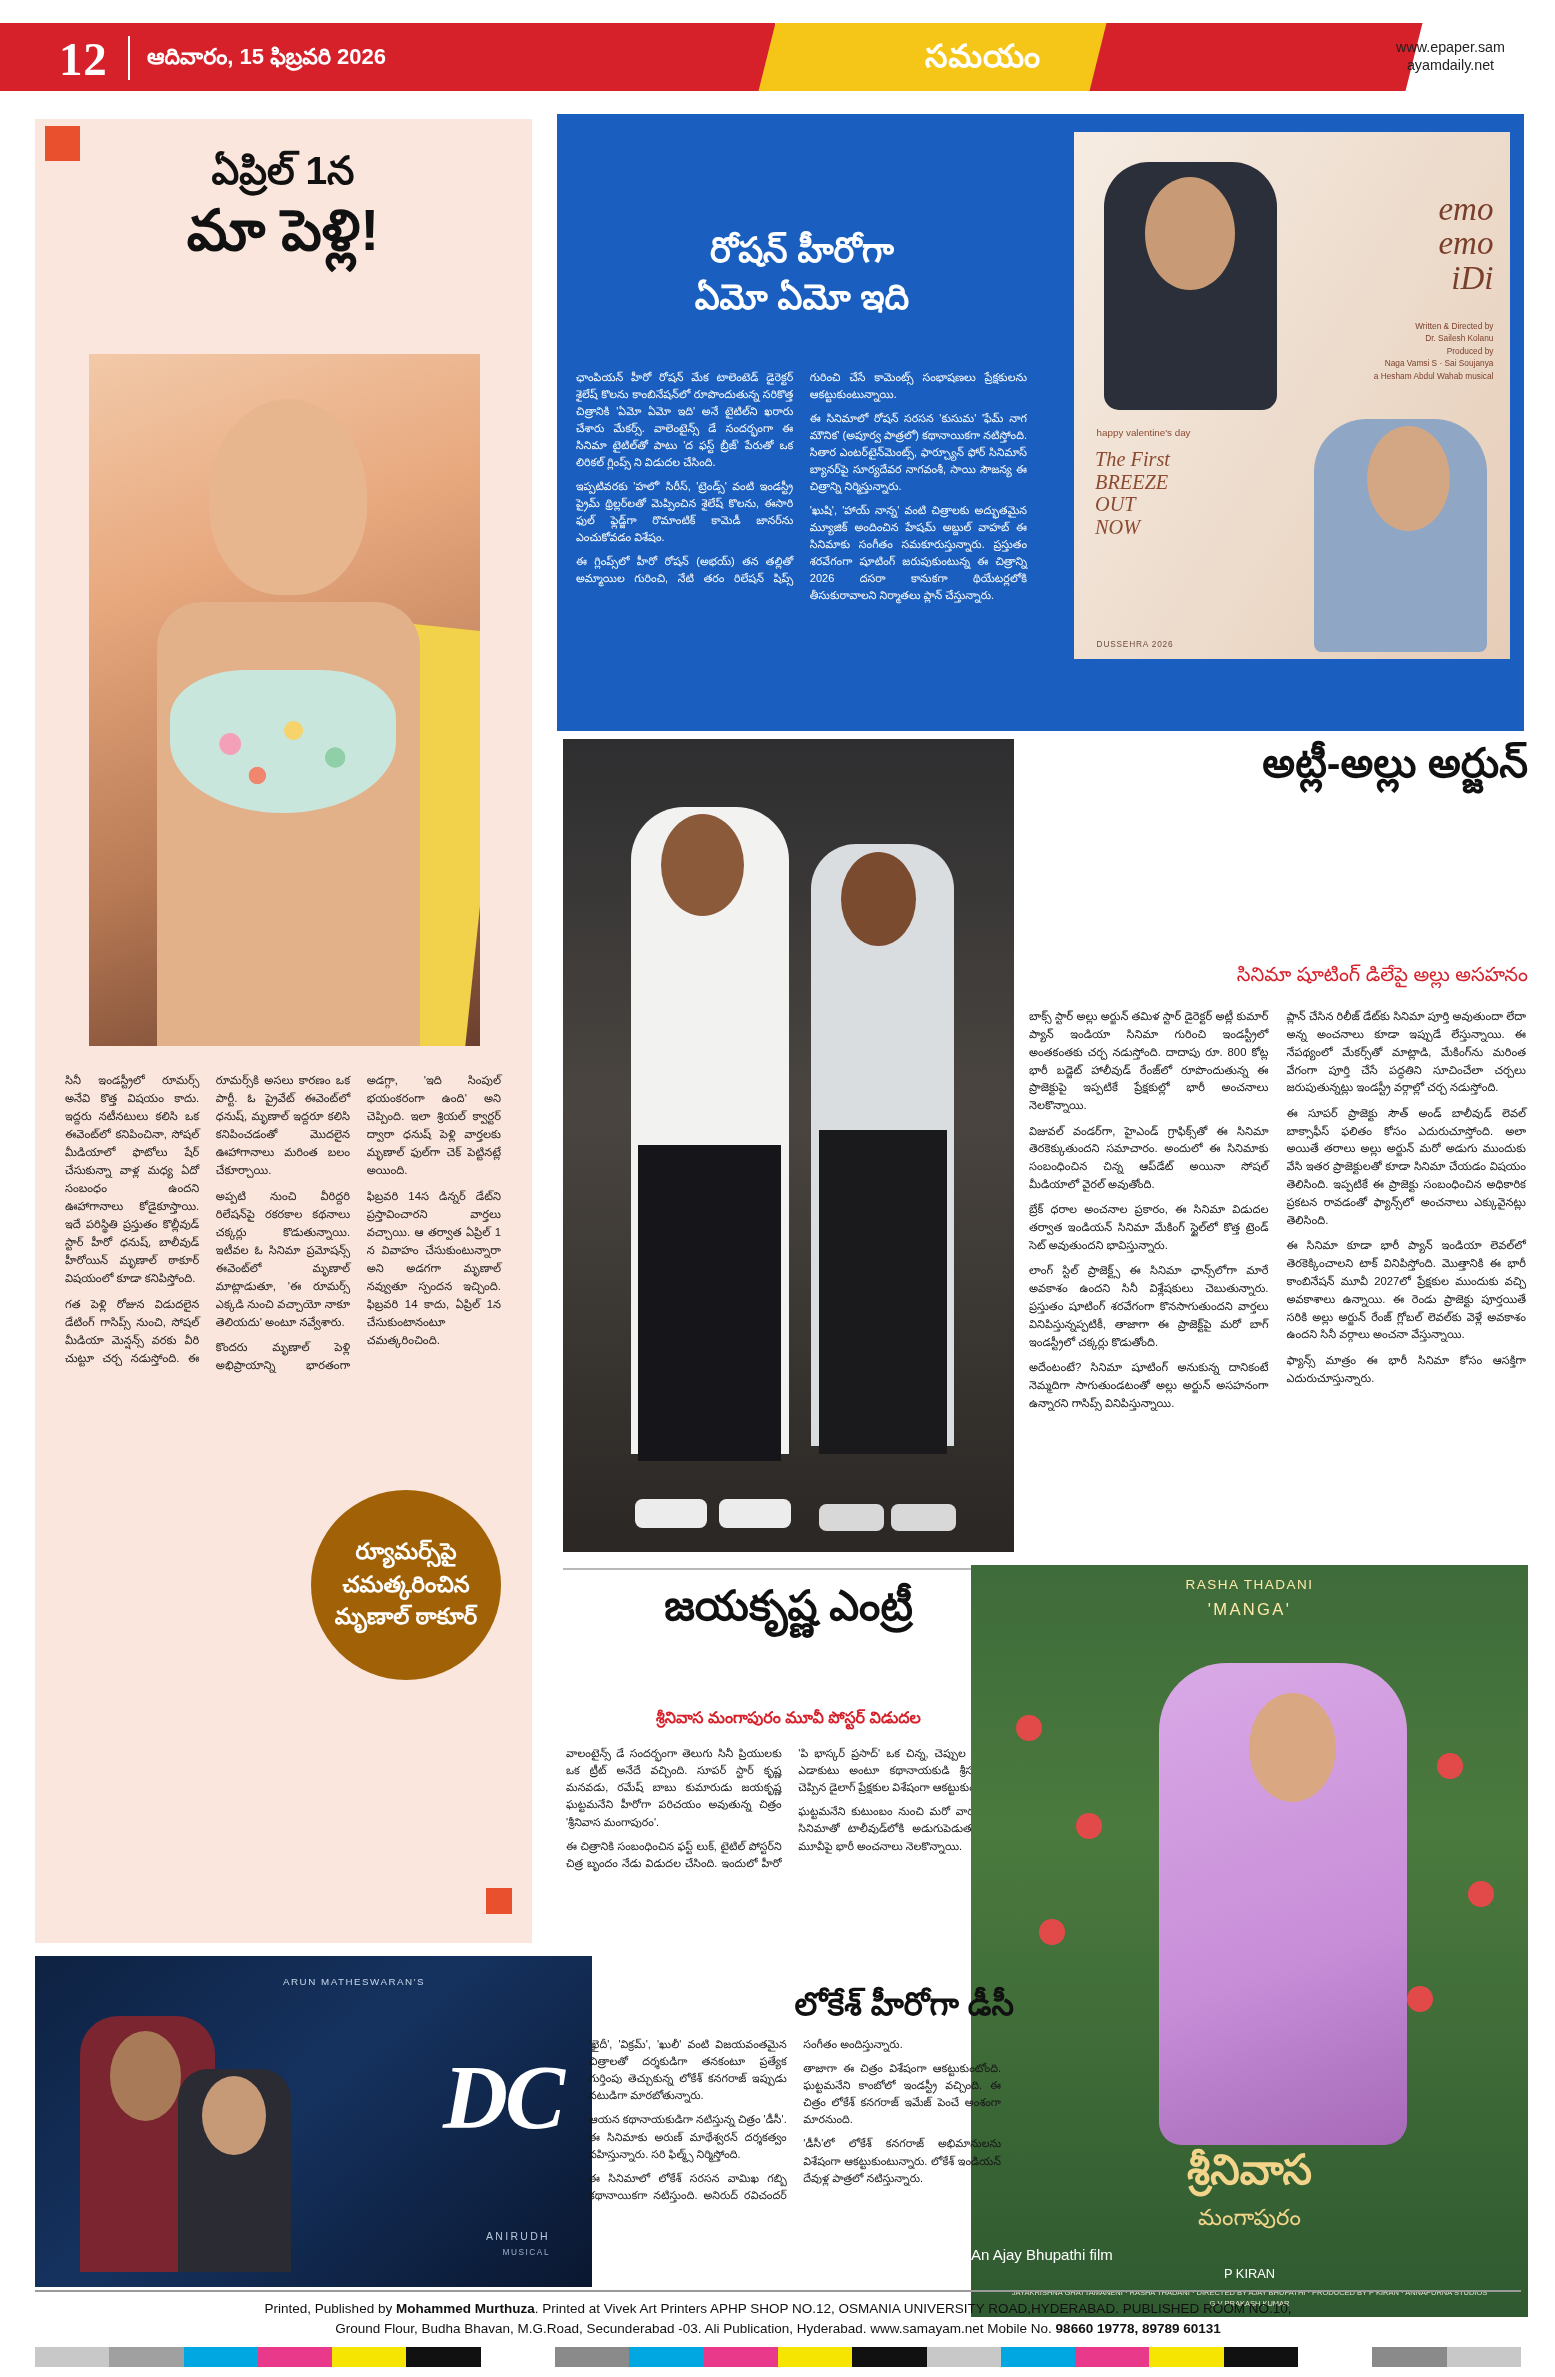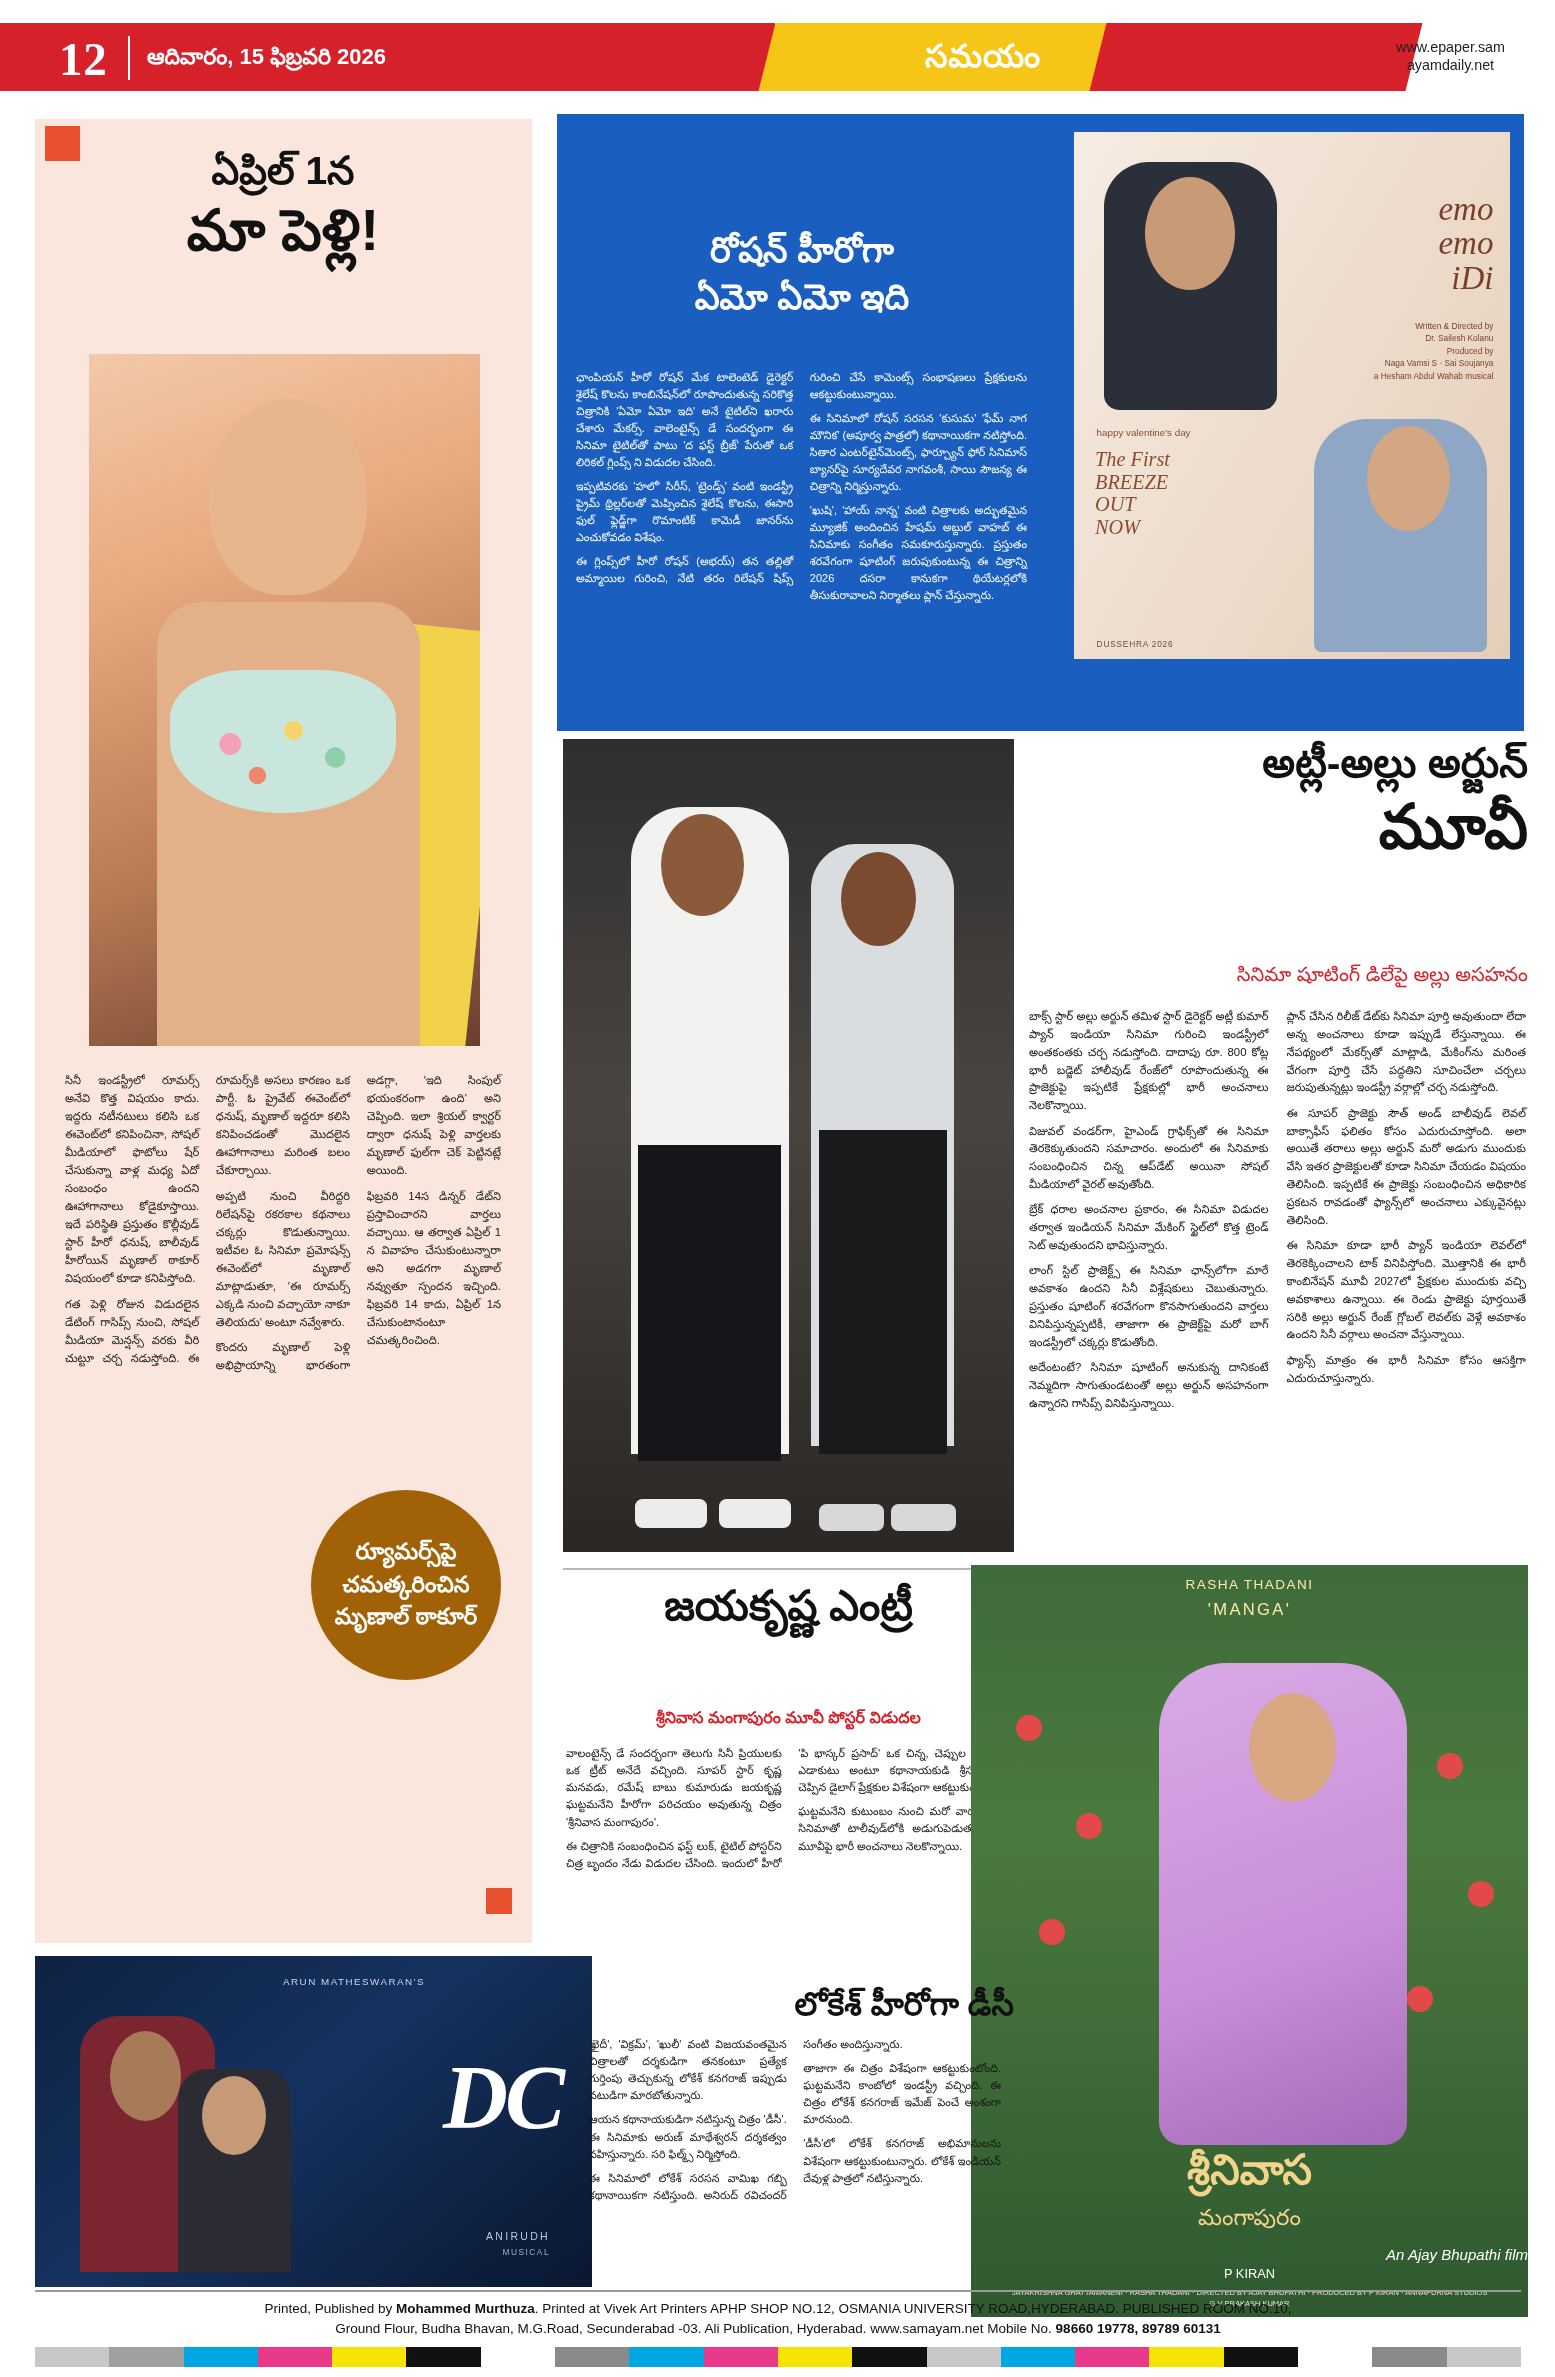--- a/index.html
+++ b/index.html
@@ -542,24 +542,23 @@
     left: 0; bottom: 81px;
     width: 100%;
     text-align: center;
     color: #f2d58a;
     font-size: 22.6px;
   }
   .sri-credit1 {
     position: absolute;
     left: 0; bottom: 54px;
     width: 100%;
-    text-align: right;
+    text-align: left;
     color: #ffffff;
     font-size: 15px;
-    font-style: italic;
   }
   .sri-credit2 {
     position: absolute;
     left: 0; bottom: 36px;
     width: 100%;
     text-align: center;
     color: #ffffff;
     font-size: 12.8px;
   }
   .sri-credit3 {
@@ -782,21 +781,20 @@
     <div class="aa-p2-pants"></div>
     <div class="aa-p2-face"></div>
     <div class="aa-shoe1"></div>
     <div class="aa-shoe2"></div>
     <div class="aa-shoe3"></div>
     <div class="aa-shoe4"></div>
   </div>
 
   <div class="aa-title">
     <div class="t1">అట్లీ-అల్లు అర్జున్</div>
-    <div class="t2">మూవీ</div>
   </div>
   <div class="aa-sub">సినిమా షూటింగ్ డిలేపై అల్లు అసహనం</div>
   <div class="aa-text">
     <p>బాక్స్ స్టార్ అల్లు అర్జున్ తమిళ స్టార్ డైరెక్టర్ అట్లీ కుమార్ ప్యాన్ ఇండియా సినిమా గురించి ఇండస్ట్రీలో అంతకంతకు చర్చ నడుస్తోంది. దాదాపు రూ. 800 కోట్ల భారీ బడ్జెట్ హాలీవుడ్ రేంజ్‌లో రూపొందుతున్న ఈ ప్రాజెక్టుపై ఇప్పటికే ప్రేక్షకుల్లో భారీ అంచనాలు నెలకొన్నాయి.</p>
     <p>విజువల్ వండర్‌గా, హైఎండ్ గ్రాఫిక్స్‌తో ఈ సినిమా తెరకెక్కుతుందని సమాచారం. అందులో ఈ సినిమాకు సంబంధించిన చిన్న ఆప్‌డేట్ అయినా సోషల్ మీడియాలో వైరల్ అవుతోంది.</p>
     <p>బ్రేక్ ధరాల అంచనాల ప్రకారం, ఈ సినిమా విడుదల తర్వాత ఇండియన్ సినిమా మేకింగ్ స్టైల్‌లో కొత్త ట్రెండ్ సెట్ అవుతుందని భావిస్తున్నారు.</p>
     <p>లాంగ్ స్టిల్ ప్రాజెక్ట్స్ ఈ సినిమా ఛాన్స్‌లోగా మారే అవకాశం ఉందని సినీ విశ్లేషకులు చెబుతున్నారు. ప్రస్తుతం షూటింగ్ శరవేగంగా కొనసాగుతుందని వార్తలు వినిపిస్తున్నప్పటికీ, తాజాగా ఈ ప్రాజెక్ట్‌పై మరో బాగ్ ఇండస్ట్రీలో చక్కర్లు కొడుతోంది.</p>
     <p>అదేంటంటే? సినిమా షూటింగ్ అనుకున్న దానికంటే నెమ్మదిగా సాగుతుండటంతో అల్లు అర్జున్ అసహనంగా ఉన్నారని గాసిప్స్ వినిపిస్తున్నాయి.</p>
     <p>ప్లాన్ చేసిన రిలీజ్ డేట్‌కు సినిమా పూర్తి అవుతుందా లేదా అన్న అంచనాలు కూడా ఇప్పుడే లేస్తున్నాయి. ఈ నేపథ్యంలో మేకర్స్‌తో మాట్లాడి, మేకింగ్‌ను మరింత వేగంగా పూర్తి చేసే పద్ధతిని సూచించేలా చర్చలు జరుపుతున్నట్లు ఇండస్ట్రీ వర్గాల్లో చర్చ నడుస్తోంది.</p>
     <p>ఈ సూపర్ ప్రాజెక్టు సౌత్ అండ్ బాలీవుడ్ లెవల్ బాక్సాఫీస్ ఫలితం కోసం ఎదురుచూస్తోంది. అలా అయితే తరాలు అల్లు అర్జున్ మరో అడుగు ముందుకు వేసి ఇతర ప్రాజెక్టులతో కూడా సినిమా చేయడం విషయం తెలిసింది. ఇప్పటికే ఈ ప్రాజెక్టు సంబంధించిన అధికారిక ప్రకటన రావడంతో ఫ్యాన్స్‌లో అంచనాలు ఎక్కువైనట్లు తెలిసింది.</p>

